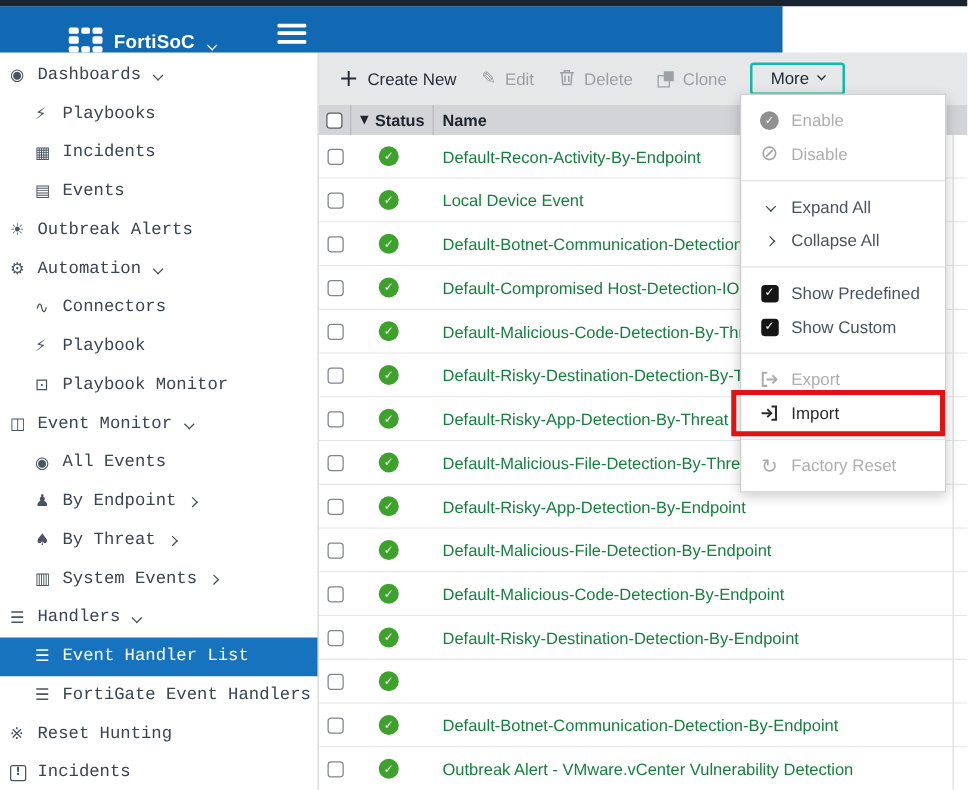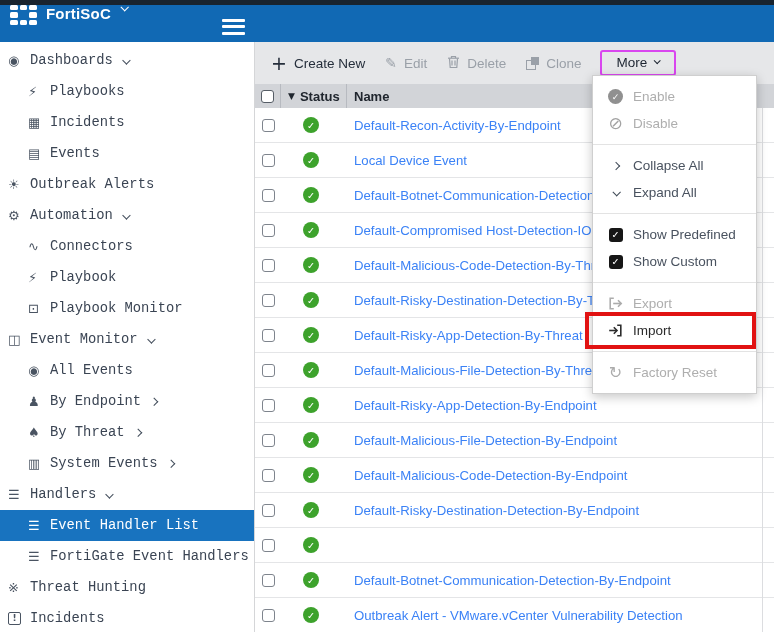--- a/index.html
+++ b/index.html
@@ -2,21 +2,21 @@
 <html><head>
 <meta charset="utf-8">
 <style>
   * { box-sizing: border-box; margin: 0; padding: 0; }
   html,body { width:774px; height:632px; overflow:hidden; }
   body { font-family: "Liberation Sans", "DejaVu Sans", sans-serif; background:#fff; position:relative; }
   .glyph { font-family: "DejaVu Sans", sans-serif; }
 
   
   .winstrip { position:absolute; left:0; top:0; width:774px; height:5px; background:#19242f; z-index:40; }
-  .topbar { position:absolute; left:0; top:5px; width:774px; height:37px; background:#1169b4; display:flex; align-items:flex-start; z-index:39; }
+  .topbar { position:absolute; left:0; top:5px; width:626px; height:37px; background:#1169b4; display:flex; align-items:flex-end; z-index:39;padding-left:45px; }
   .logo-grid { width:27px; height:20px; margin-left:10px; display:grid; grid-template-columns:repeat(3,1fr); grid-template-rows:repeat(3,1fr); gap:2px; }
   .logo-grid i { background:#fff; border-radius:1.5px; }
   .logo-grid i:nth-child(5) { visibility:hidden; }
   .brand { color:#fff; font-size:15px; font-weight:700; margin-left:9px; letter-spacing:.2px; }
   .chev { display:inline-block; width:6px; height:6px; border-right:1.8px solid currentColor; border-bottom:1.8px solid currentColor; transform:rotate(45deg) translateY(-1px); }
   .chev.right { transform:rotate(-45deg); }
   .chev.white { color:#fff; margin-left:10px; margin-bottom:2px; }
   .hamburger { position:absolute; left:222px; top:10px; width:23px; cursor:pointer; }
   .hamburger i { display:block; height:3px; background:#fff; margin-top:3.5px; border-radius:1px; }
 
@@ -35,37 +35,37 @@
   
   .main { position:absolute; left:255px; top:42px; right:0; bottom:0; background:#fff; }
   .toolbar { height:42px; background:#e6e7e9; display:flex; align-items:center; padding-left:14px; gap:16px; }
   .tb { display:flex; align-items:center; gap:7px; background:none; border:none; font:inherit; font-size:13.5px; color:#252e3b; cursor:pointer; padding:2px; }
   .tb.disabled { color:#9aa0a8; }
   .ic-plus { font-size:19px; font-weight:400; line-height:14px; }
   .ic-edit { font-size:14px; line-height:1; }
   .ic-clone { width:13px; height:13px; position:relative; display:inline-block; }
   .ic-clone::before { content:""; position:absolute; left:0; bottom:0; width:8px; height:8px; border:1.5px solid #9aa0a8; }
   .ic-clone::after { content:""; position:absolute; right:0; top:0; width:8px; height:8px; background:#9aa0a8; }
-  .more-btn { display:flex; align-items:center; gap:7px; border:2px solid #d946ef; border-radius:3px; padding:3px 15px 4px 15px; font:inherit; font-size:13.5px; color:#1d2531; background:transparent; cursor:pointer; }
+  .more-btn { display:flex; align-items:center; gap:7px; border:2px solid #14b8a6; border-radius:3px; padding:3px 15px 4px 15px; font:inherit; font-size:13.5px; color:#1d2531; background:transparent; cursor:pointer; }
   .more-btn .chev { width:5px; height:5px; border-width:1.8px; margin-bottom:2px; }
 
   
   .thead { height:24px; background:#d2d4d8; display:flex; align-items:stretch; font-weight:700; font-size:13px; color:#20262e; }
   .c-check { width:26px; display:flex; align-items:center; justify-content:center; flex:none; }
   .thead .c-check { border-right:1px solid #b7bac0; }
   .c-status { width:66px; flex:none; display:flex; align-items:center; }
   .thead .c-status { border-right:1px solid #b7bac0; padding-left:7px; gap:5px; }
   .c-name { flex:1; display:flex; align-items:center; padding-left:7px; overflow:hidden; }
   .sort-tri { font-size:9px; line-height:1; }
   .cb { width:13px; height:13px; border:1.6px solid #7e848d; border-radius:3px; background:#fff; cursor:pointer; }
   .thead .cb { border-color:#565d66; }
   .trow { height:35px; display:flex; align-items:stretch; border-bottom:1px solid #e4e5e7; background:#fff; cursor:pointer; }
   .trow .c-status { padding-left:22px; }
   .status-ok { width:16px; height:16px; border-radius:50%; background:#3da22c; color:#fff; font-size:9.5px; font-weight:700; display:flex; align-items:center; justify-content:center; align-self:center; }
-  .cell-name { font-size:13.2px; color:#3b82f6; white-space:nowrap; }
+  .cell-name { font-size:13.2px; color:#15803d; white-space:nowrap; }
   .right-sep { position:absolute; left:507px; top:66px; bottom:0; width:1px; background:#dcdde0; z-index:3; }
 
   
   .menu { position:absolute; left:592px; top:75px; width:165px; background:#fff; border:1px solid #cfcfcf; box-shadow:0 3px 10px rgba(0,0,0,.22); z-index:30; }
   .m-group { padding:7px 0; }
   .m-sep { height:1px; background:#e3e3e3; }
   .m-item { display:flex; align-items:center; height:27px; padding:0 8px 0 13px; font-size:13.5px; color:#49525f; position:relative; cursor:pointer; }
   .m-item.disabled { color:#aeaeae; cursor:default; }
   .m-item.import { color:#2b2b2b; }
   .m-ic { width:19px; margin-right:8px; flex:none; display:flex; align-items:center; justify-content:center; }
@@ -173,21 +173,21 @@
   <div class="s-item lvl1 active">
     <span class="s-icon glyph">☰</span>
     <span class="s-label">Event Handler List</span>
   </div>
   <div class="s-item lvl1">
     <span class="s-icon glyph">☰</span>
     <span class="s-label">FortiGate Event Handlers</span>
   </div>
   <div class="s-item lvl0">
     <span class="s-icon glyph">※</span>
-    <span class="s-label">Threat Hunting</span>
+    <span class="s-label">Reset Hunting</span>
   </div>
   <div class="s-item lvl0">
     <span class="s-icon boxed glyph">!</span>
     <span class="s-label">Incidents</span>
   </div>
 </div>
 
 <div class="main">
   <div class="toolbar">
     <button class="tb">
@@ -379,29 +379,29 @@
       <span class="m-ic">
           <span class="ic-disable glyph">⊘</span>
         </span>
       <span>Disable</span>
     </div>
   </div>
   <div class="m-sep"></div>
   <div class="m-group">
     <div class="m-item">
       <span class="m-ic">
+          <span class="chev"></span>
+        </span>
+      <span>Expand All</span>
+    </div>
+    <div class="m-item">
+      <span class="m-ic">
           <span class="chev right"></span>
         </span>
       <span>Collapse All</span>
-    </div>
-    <div class="m-item">
-      <span class="m-ic">
-          <span class="chev"></span>
-        </span>
-      <span>Expand All</span>
     </div>
   </div>
   <div class="m-sep"></div>
   <div class="m-group">
     <div class="m-item">
       <span class="m-ic">
           <span class="ic-cbx glyph">✓</span>
         </span>
       <span>Show Predefined</span>
     </div>

